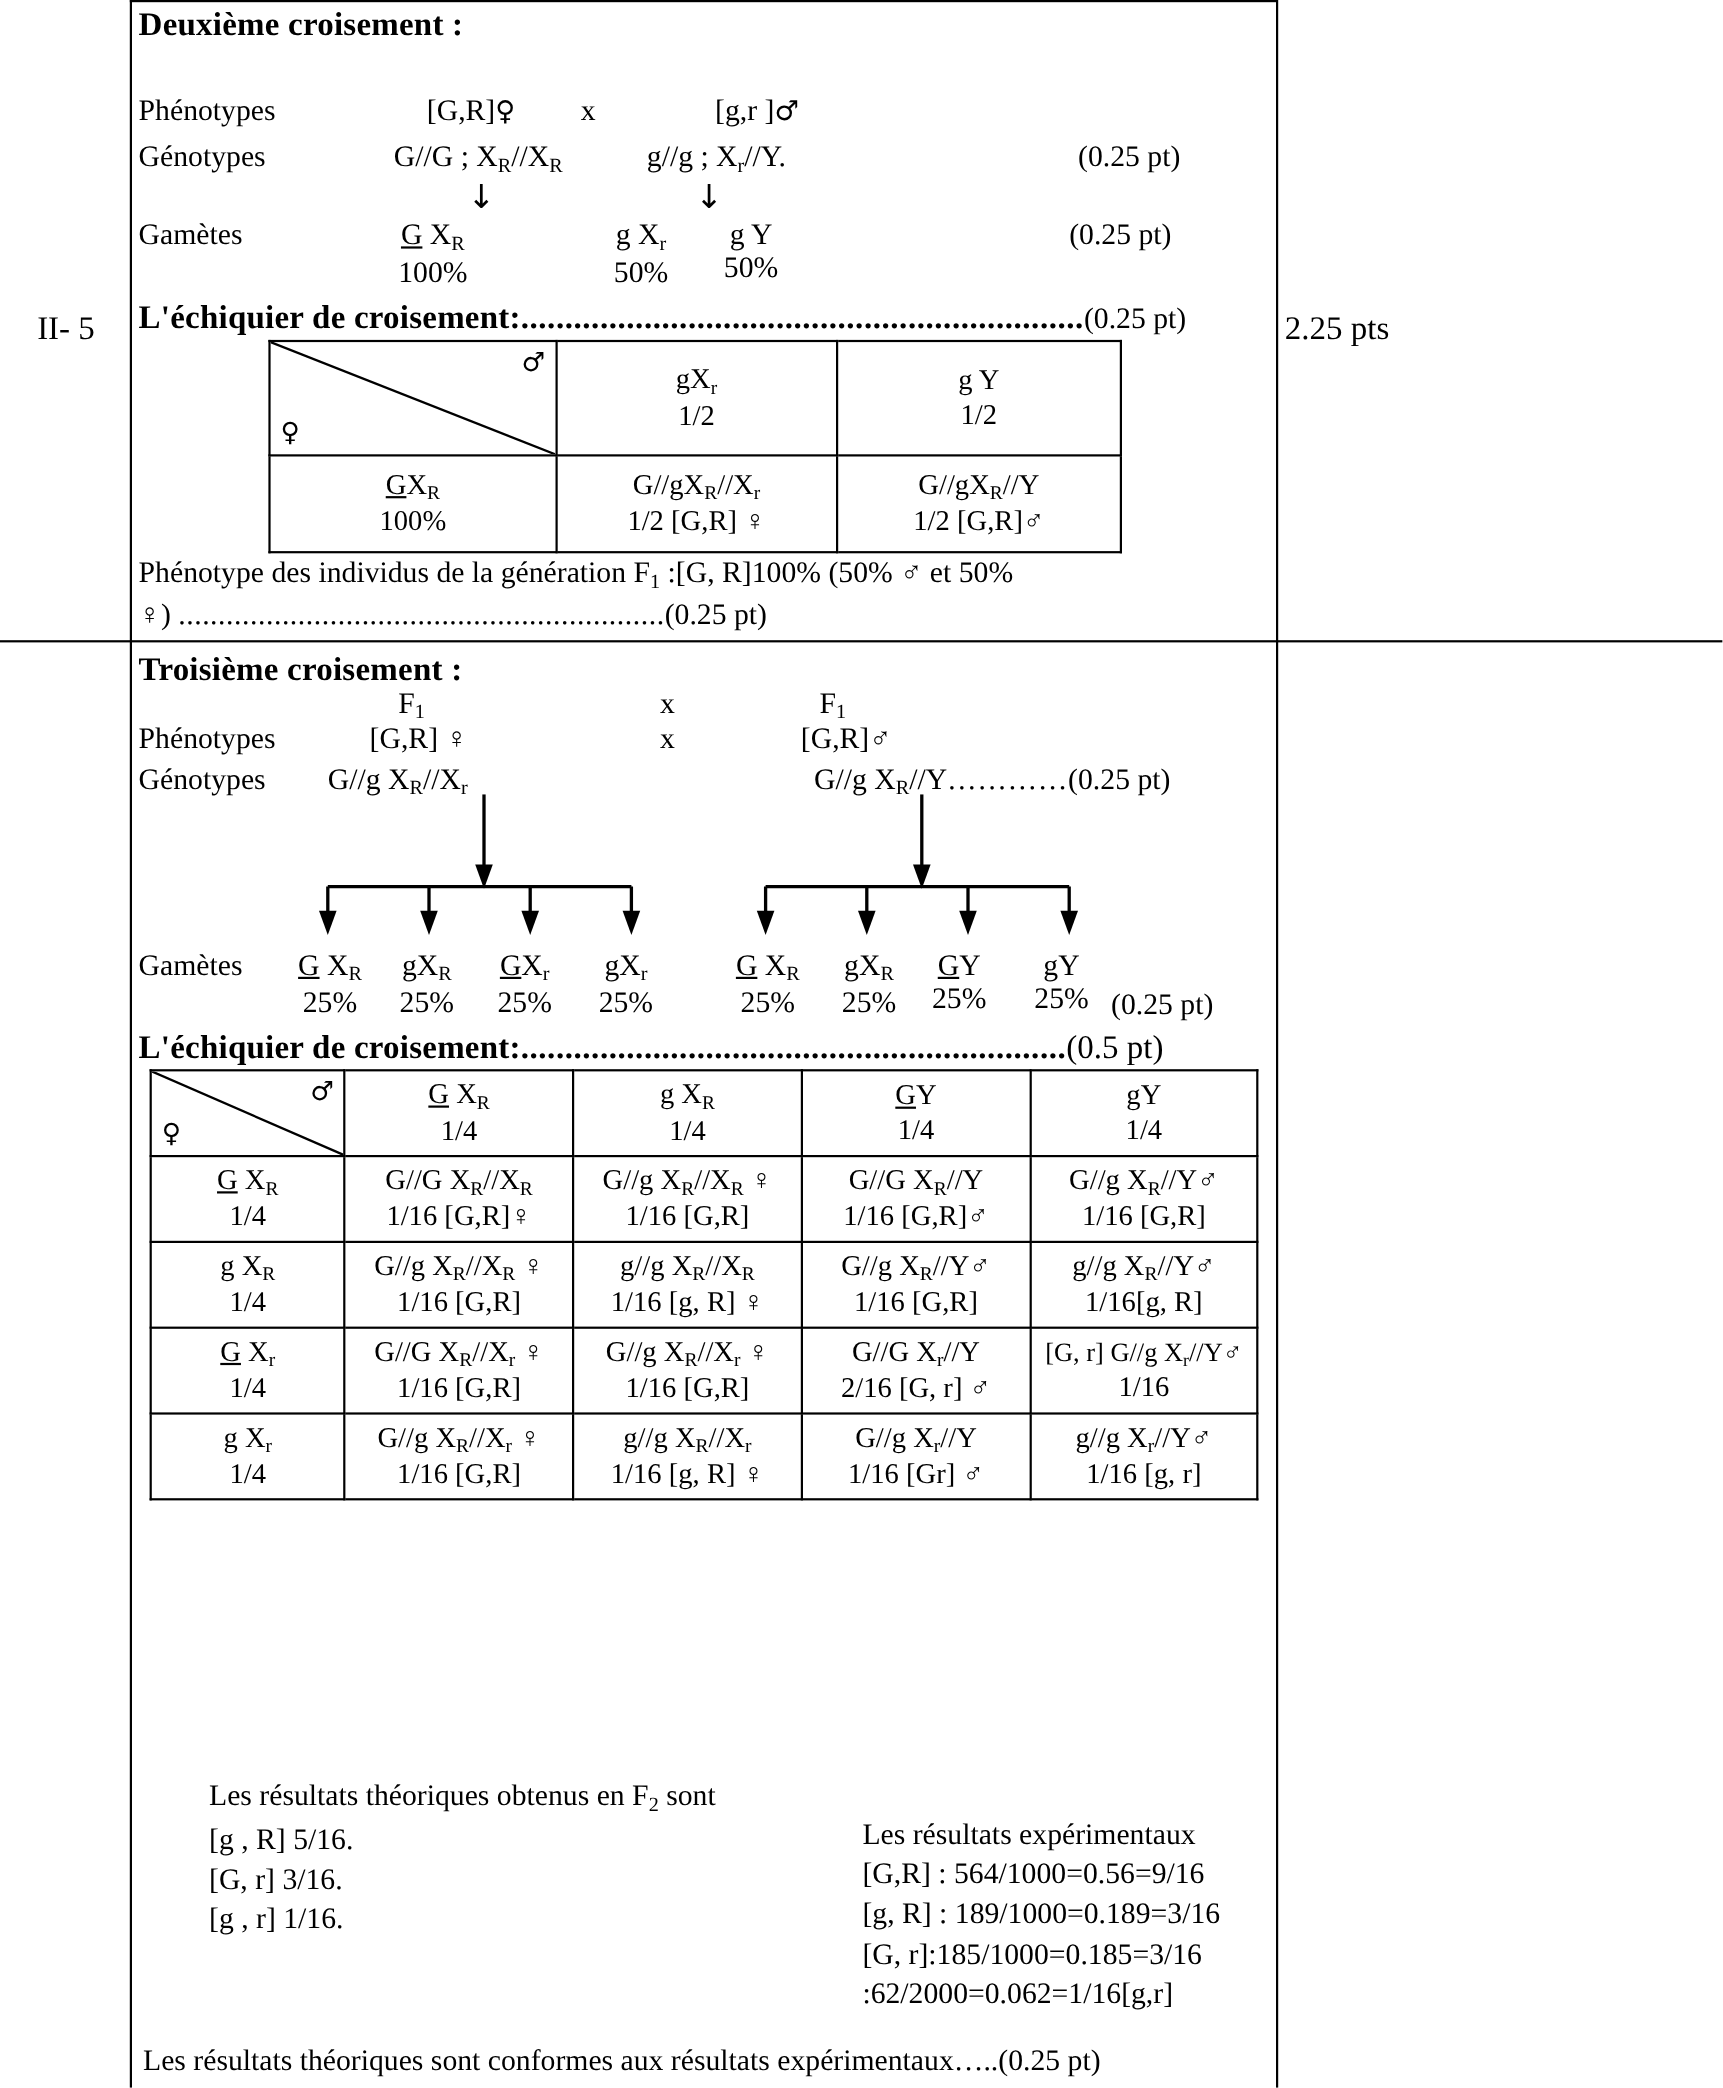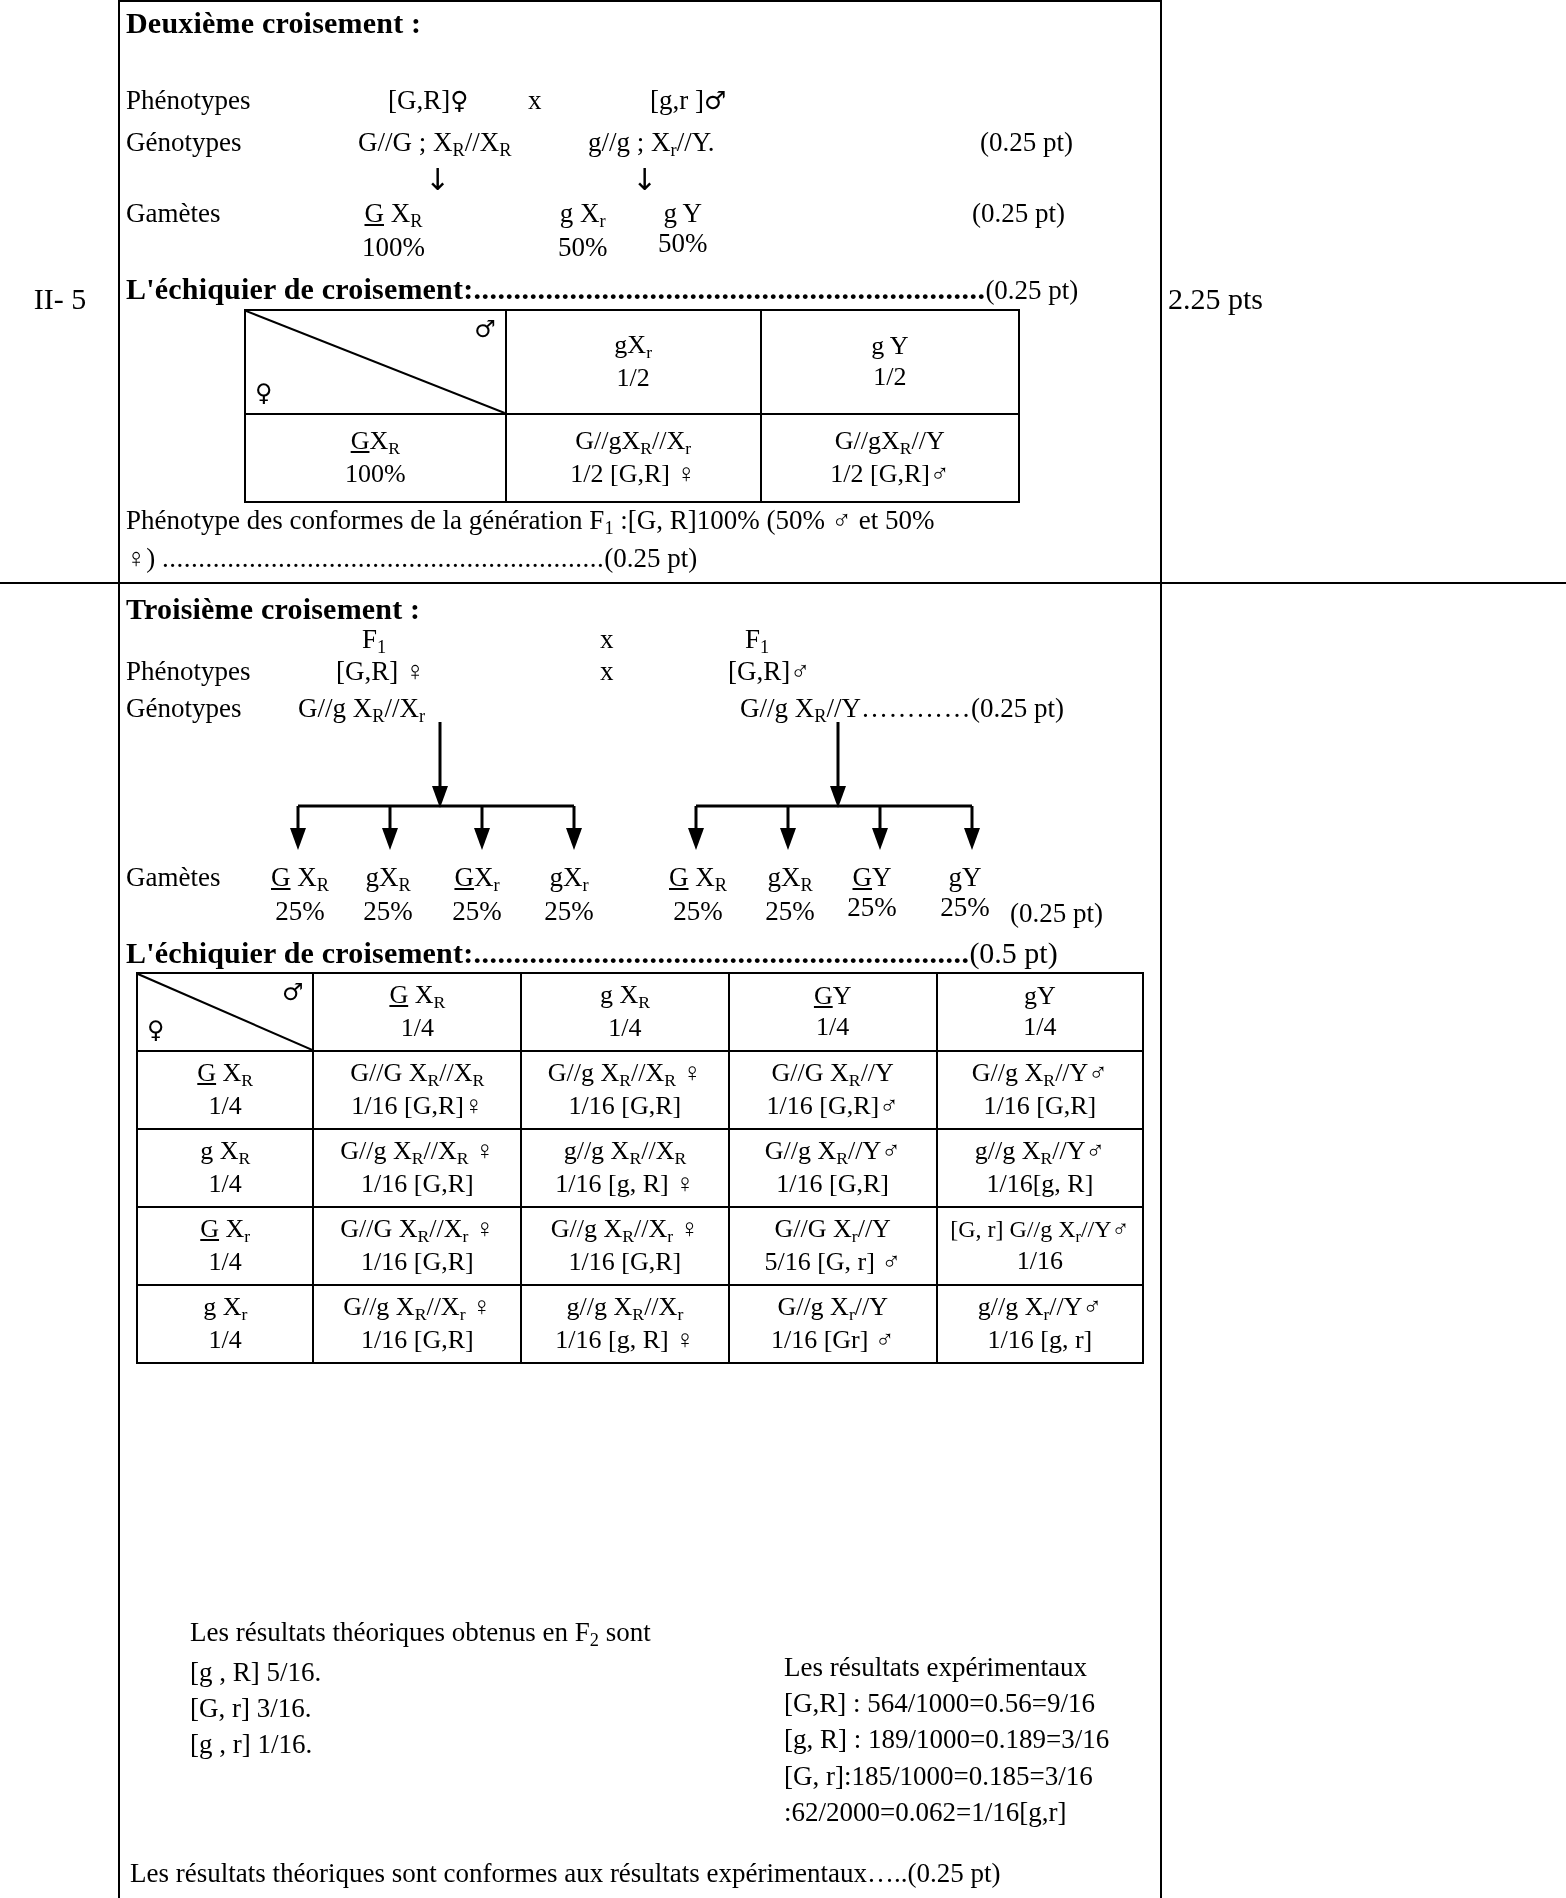--- a/index.html
+++ b/index.html
@@ -128,21 +128,21 @@
     </td>
     <td>
       <div><span>G//gX</span><sub>R</sub><span>//Y</span></div>
       <div>1/2 [G,R]♂</div>
     </td>
   </tr>
 </tbody>
   </table>
 
 <div class="abs" style="left:126px;top:505px;width:1028px;white-space:normal;">
-  <span>Phénotype  des  conformes  de  la  génération  F</span><sub>1</sub><span> :[G,  R]100%  (50%  ♂  et  50%</span>
+  <span>Phénotype  des  individus  de  la  génération  F</span><sub>1</sub><span> :[G,  R]100%  (50%  ♂  et  50%</span>
 </div>
 <div class="abs" style="left:126px;top:543px;">
   <span>♀) </span><span class="dots">.............................................................</span><span>(0.25 pt)</span>
 </div>
 
 <div class="abs sec-title" style="left:126px;top:592px;">Troisième croisement :</div>
 
 <div class="abs" style="left:362px;top:624px;">
   <span>F</span><sub>1</sub>
 </div>
@@ -319,21 +319,21 @@
     <td>
       <div><span>G//G X</span><sub>R</sub><span>//X</span><sub>r</sub><span>  ♀</span></div>
       <div>1/16 [G,R]</div>
     </td>
     <td>
       <div><span>G//g X</span><sub>R</sub><span>//X</span><sub>r</sub><span>  ♀</span></div>
       <div>1/16 [G,R]</div>
     </td>
     <td>
       <div><span>G//G  X</span><sub>r</sub><span>//Y</span></div>
-      <div>5/16 [G, r] ♂</div>
+      <div>2/16 [G, r] ♂</div>
     </td>
     <td>
       <div style="font-size:24px;"><span>[G, r] G//g  X</span><sub>r</sub><span>//Y♂</span></div>
       <div>1/16</div>
     </td>
   </tr>
 
   <tr>
     <td style="height:72px;">
       <div><span>g X</span><sub>r</sub></div>

